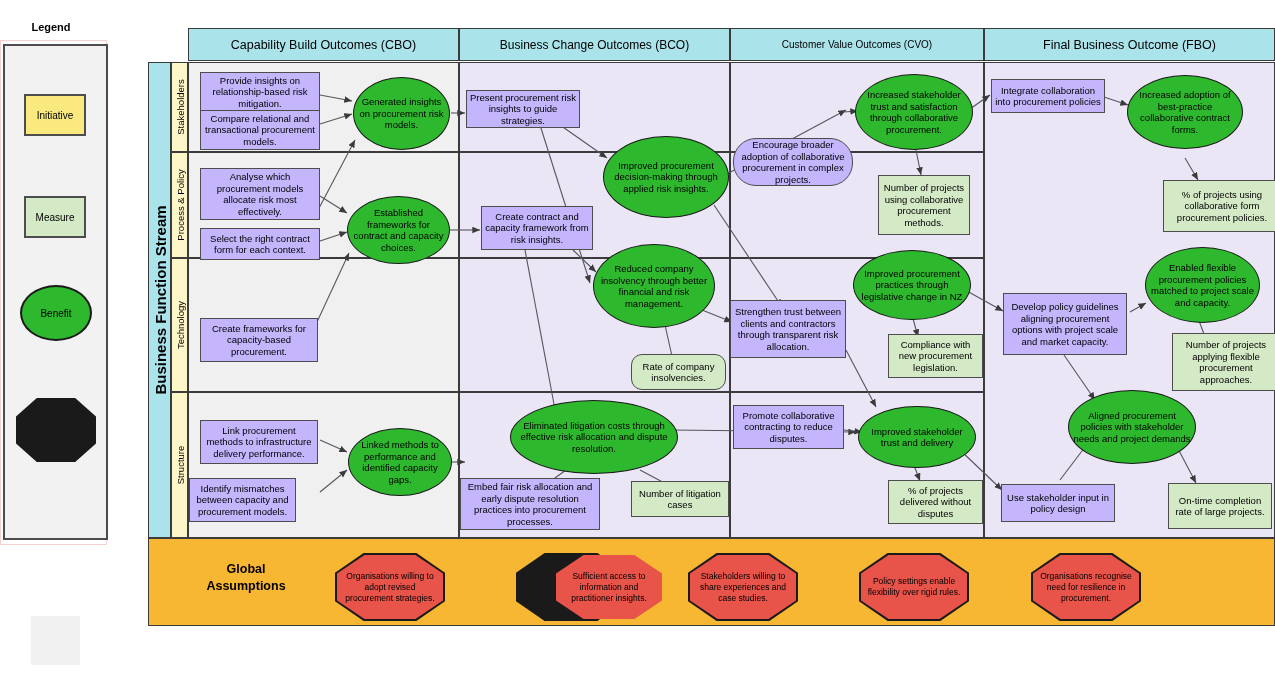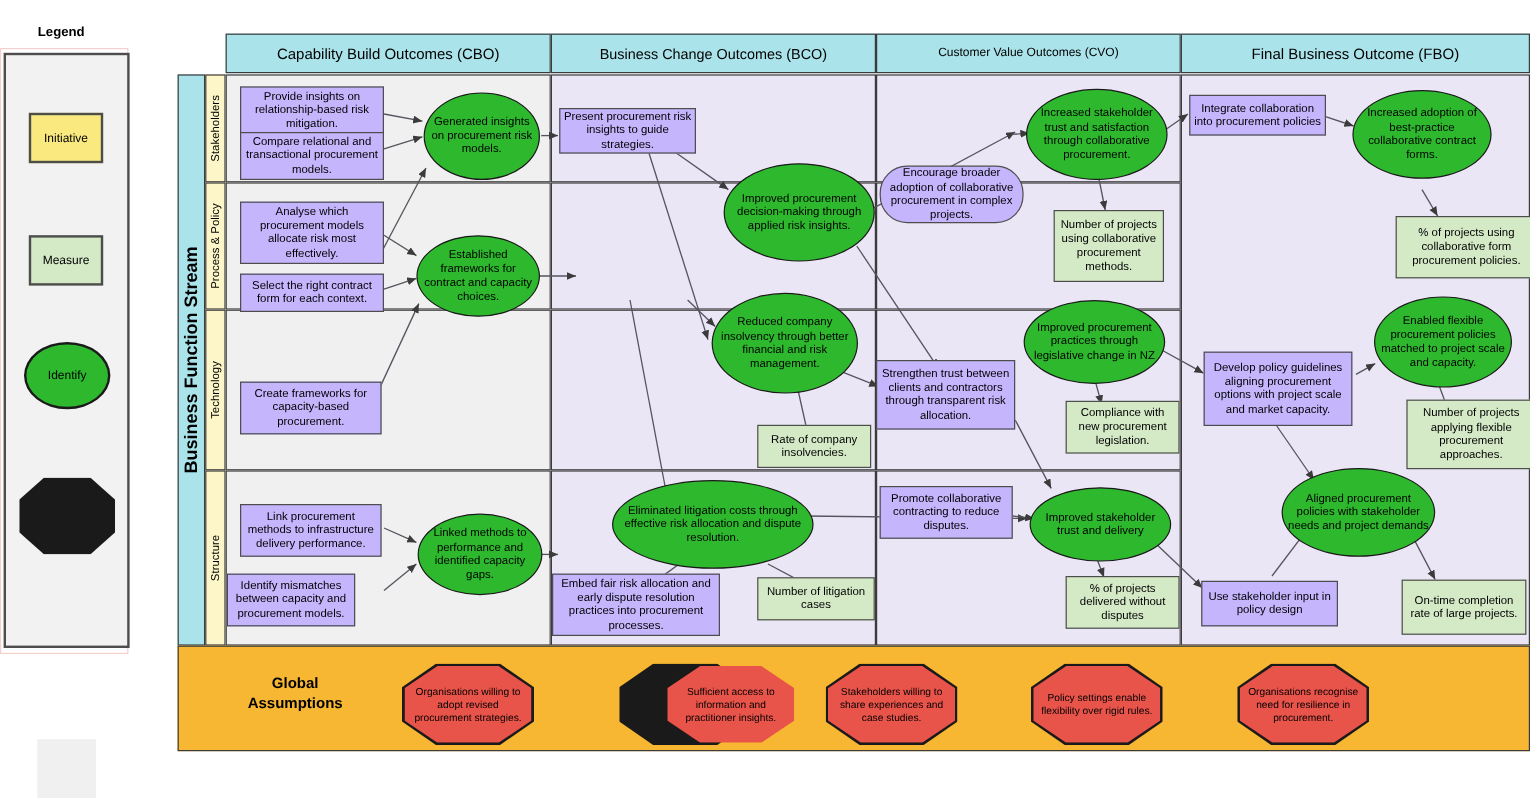--- a/index.html
+++ b/index.html
@@ -82,21 +82,21 @@
 </head>
 <body>
 
 <div id="canvas">
 
   <div id="legend-title">Legend</div>
   <div id="legend-outer"></div>
   <div id="legend-box"></div>
   <div class="legend-item" id="legend-initiative">Initiative</div>
   <div class="legend-item" id="legend-measure">Measure</div>
-  <div class="legend-item" id="legend-benefit">Identify</div>
+  <div class="legend-item" id="legend-benefit">Benefit</div>
   <div class="assumption-outline" style="left:16px;top:398px;width:80px;height:64px;"></div>
   <div class="legend-item" id="legend-assumption" style="left:18px;top:400px;width:76px;height:60px;background:#e8534a;border:none;
               clip-path:polygon(26% 0,74% 0,100% 29%,100% 71%,74% 100%,26% 100%,0 71%,0 29%);">Assumption</div>
   <div id="gray-square"></div>
 
   <div id="main-frame">
 
     <div class="col-header" id="hdr-cbo">Capability Build Outcomes (CBO)</div>
     <div class="col-header" id="hdr-bco">Business Change Outcomes (BCO)</div>
     <div class="col-header" id="hdr-cvo">Customer Value Outcomes (CVO)</div>
@@ -214,23 +214,24 @@
 
   <div class="node initiative" style="left:200px;top:318px;width:118px;height:44px;">Create frameworks for capacity-based procurement.</div>
 
   <div class="node initiative" style="left:200px;top:420px;width:118px;height:44px;">Link procurement methods to infrastructure delivery performance.</div>
   <div class="node initiative" style="left:189px;top:478px;width:107px;height:44px;">Identify mismatches between capacity and procurement models.</div>
   <div class="node benefit" style="left:348px;top:428px;width:104px;height:68px;">Linked methods to performance and identified capacity gaps.</div>
 
   <div class="node initiative" style="left:466px;top:90px;width:114px;height:38px;">Present procurement risk insights to guide strategies.</div>
 
   <div class="node benefit" style="left:603px;top:136px;width:126px;height:82px;">Improved procurement decision-making through applied risk insights.</div>
+  <div class="node initiative" style="left:481px;top:206px;width:112px;height:44px;">Create contract and capacity framework from risk insights.</div>
 
   <div class="node benefit" style="left:593px;top:244px;width:122px;height:84px;">Reduced company insolvency through better financial and risk management.</div>
-  <div class="node measure" style="left:631px;top:354px;width:95px;height:36px;">Rate of company insolvencies.</div>
+  <div class="node measure" style="left:631px;top:354px;width:95px;height:36px;border-radius:11px;">Rate of company insolvencies.</div>
 
   <div class="node benefit" style="left:510px;top:400px;width:168px;height:74px;">Eliminated litigation costs through effective risk allocation and dispute resolution.</div>
   <div class="node initiative" style="left:460px;top:478px;width:140px;height:52px;">Embed fair risk allocation and early dispute resolution practices into procurement processes.</div>
   <div class="node measure" style="left:631px;top:481px;width:98px;height:36px;">Number of litigation cases</div>
 
   <div class="node benefit" style="left:855px;top:74px;width:118px;height:76px;">Increased stakeholder trust and satisfaction through collaborative procurement.</div>
   <div class="node initiative" style="left:733px;top:138px;width:120px;height:48px;border-radius:23px;">Encourage broader adoption of collaborative procurement in complex projects.</div>
   <div class="node measure" style="left:878px;top:175px;width:92px;height:60px;">Number of projects using collaborative procurement methods.</div>
 
   <div class="node benefit" style="left:853px;top:250px;width:118px;height:70px;">Improved procurement practices through legislative change in NZ</div>

